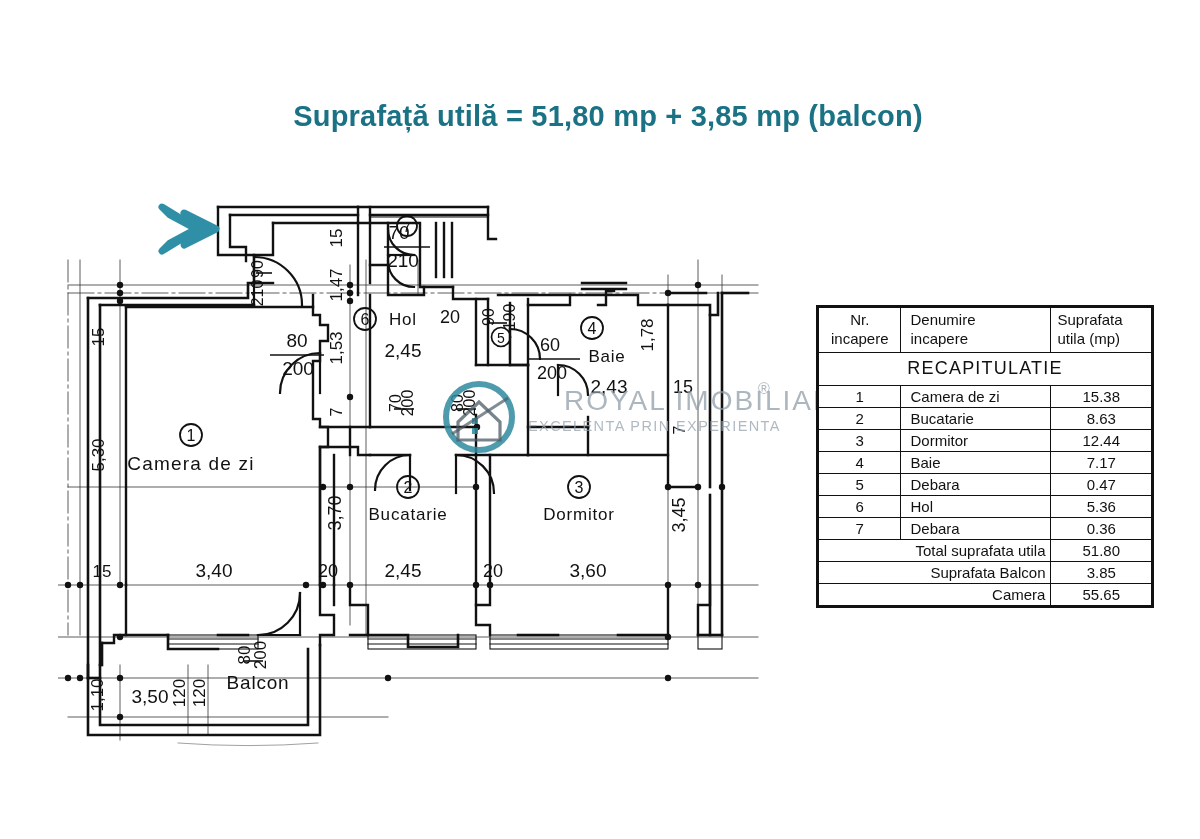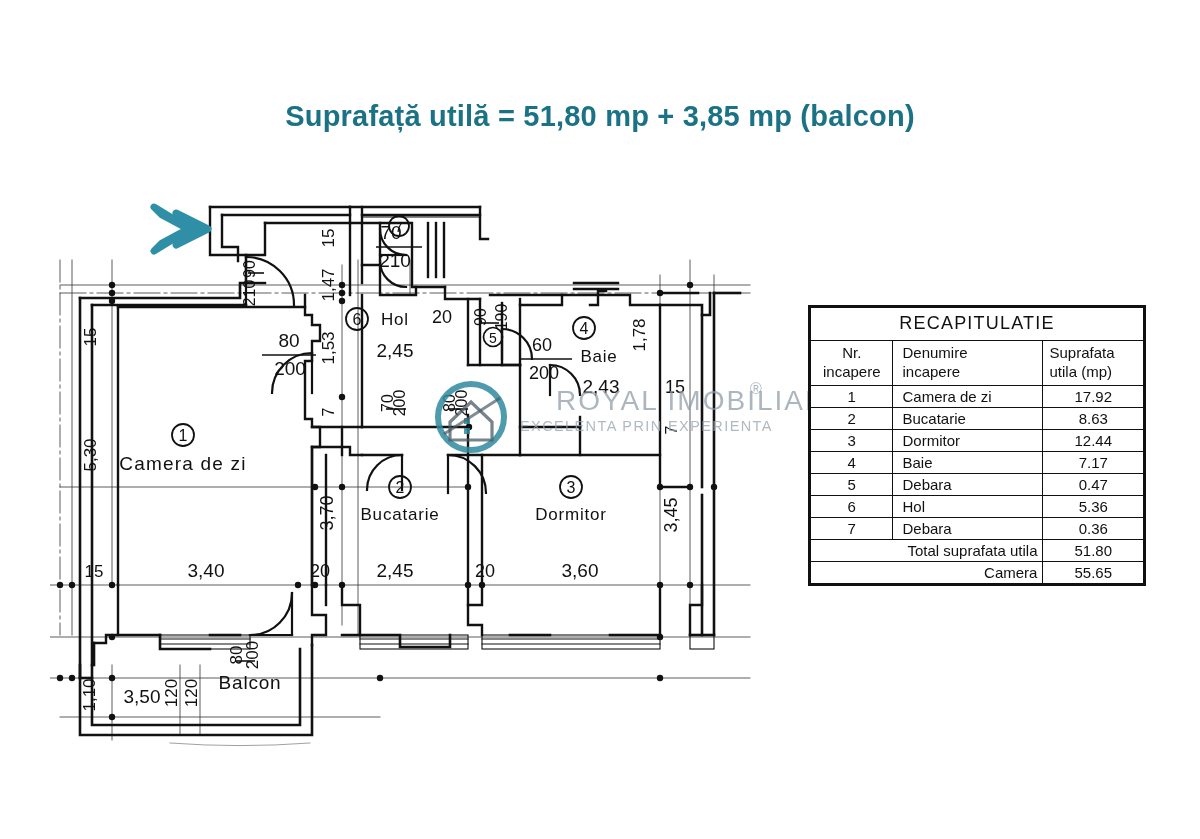--- a/index.html
+++ b/index.html
@@ -1,21 +1,21 @@
 <!DOCTYPE html>
 <html><head>
 <meta charset="utf-8">
 <style>
   html,body{margin:0;padding:0;}
   body{
     width:1200px;height:839px;background:#ffffff;
     font-family:"Liberation Sans", sans-serif;
     overflow:hidden;position:relative;
   }
-  #stage{position:absolute;left:0;top:0;width:1081px;height:839px;}
+  #stage{position:absolute;left:8px;top:0;width:1081px;height:839px;}
 
   
   .title{
     position:absolute;left:0;top:100px;width:1200px;
     text-align:center;
     font-size:29px;font-weight:bold;letter-spacing:0.2px;
     color:#1a7284;
     font-family:"Liberation Sans", sans-serif;
   }
 
@@ -447,41 +447,41 @@
     </svg>
     <div class="wm-text">ROYAL IMOBILIARE</div>
     <div class="wm-sub">EXCELENTA PRIN EXPERIENTA</div>
     <div class="wm-reg">®</div>
   </div>
 
   <div class="recap">
     <table>
       <tbody>
         <tr>
-          <td class="hdr-title" colspan="3">RECAPITULATIE</td>
-        </tr>
-        <tr>
           <td class="colhead c0 c-num">
             <div>Nr.</div>
             <div>incapere</div>
           </td>
           <td class="colhead c-name">
             <div>Denumire</div>
             <div>incapere</div>
           </td>
           <td class="colhead c-val">
             <div>Suprafata</div>
             <div>utila (mp)</div>
           </td>
         </tr>
+        <tr>
+          <td class="hdr-title" colspan="3">RECAPITULATIE</td>
+        </tr>
 
         <tr>
           <td class="c-num">1</td>
           <td class="c-name">Camera de zi</td>
-          <td class="c-val">17.92</td>
+          <td class="c-val">15.38</td>
         </tr>
         <tr>
           <td class="c-num">2</td>
           <td class="c-name">Bucatarie</td>
           <td class="c-val">8.63</td>
         </tr>
         <tr>
           <td class="c-num">3</td>
           <td class="c-name">Dormitor</td>
           <td class="c-val">12.44</td>
@@ -505,20 +505,24 @@
           <td class="c-num">7</td>
           <td class="c-name">Debara</td>
           <td class="c-val">0.36</td>
         </tr>
 
         <tr>
           <td class="tot-label" colspan="2">Total suprafata  utila</td>
           <td class="c-val">51.80</td>
         </tr>
         <tr>
+          <td class="tot-label" colspan="2">Suprafata  Balcon</td>
+          <td class="c-val">3.85</td>
+        </tr>
+        <tr>
           <td class="tot-label" colspan="2">Camera</td>
           <td class="c-val">55.65</td>
         </tr>
       </tbody>
     </table>
   </div>
 
 </div>
 
 </body></html>

